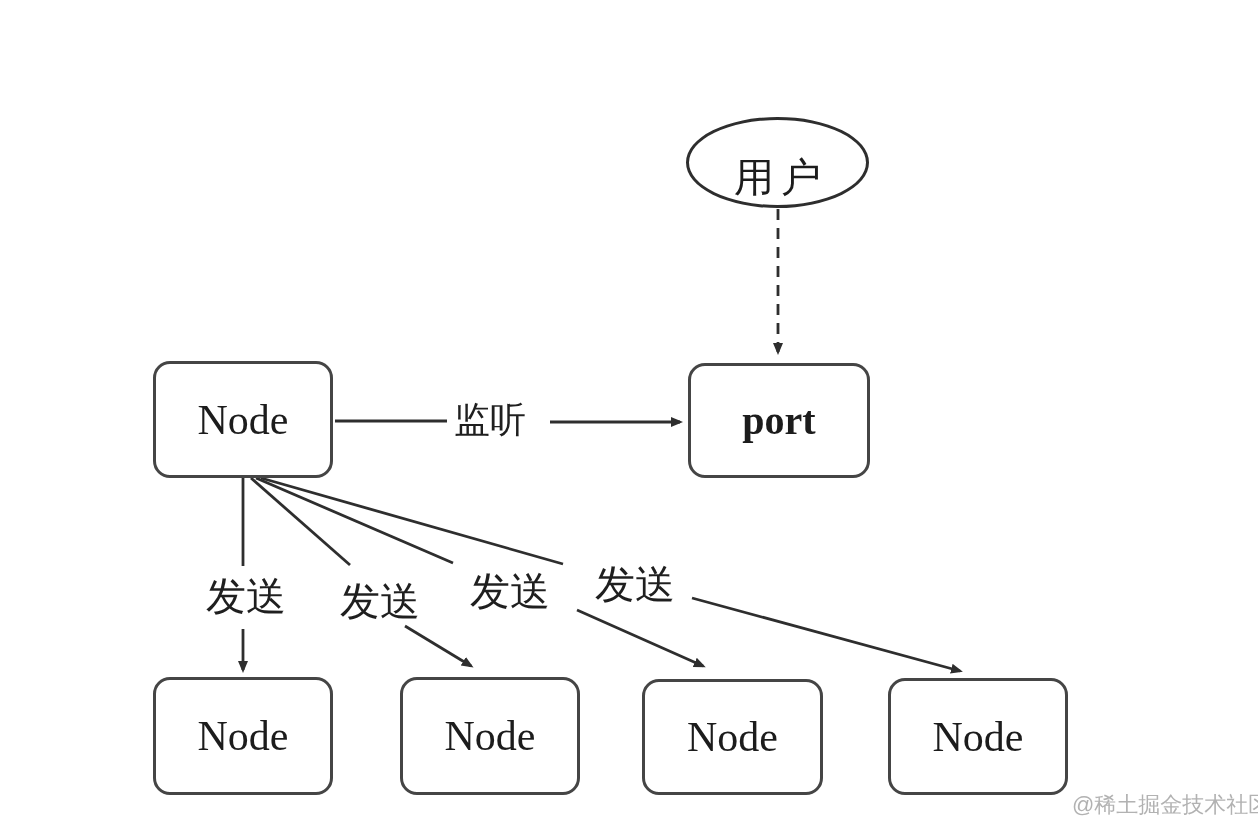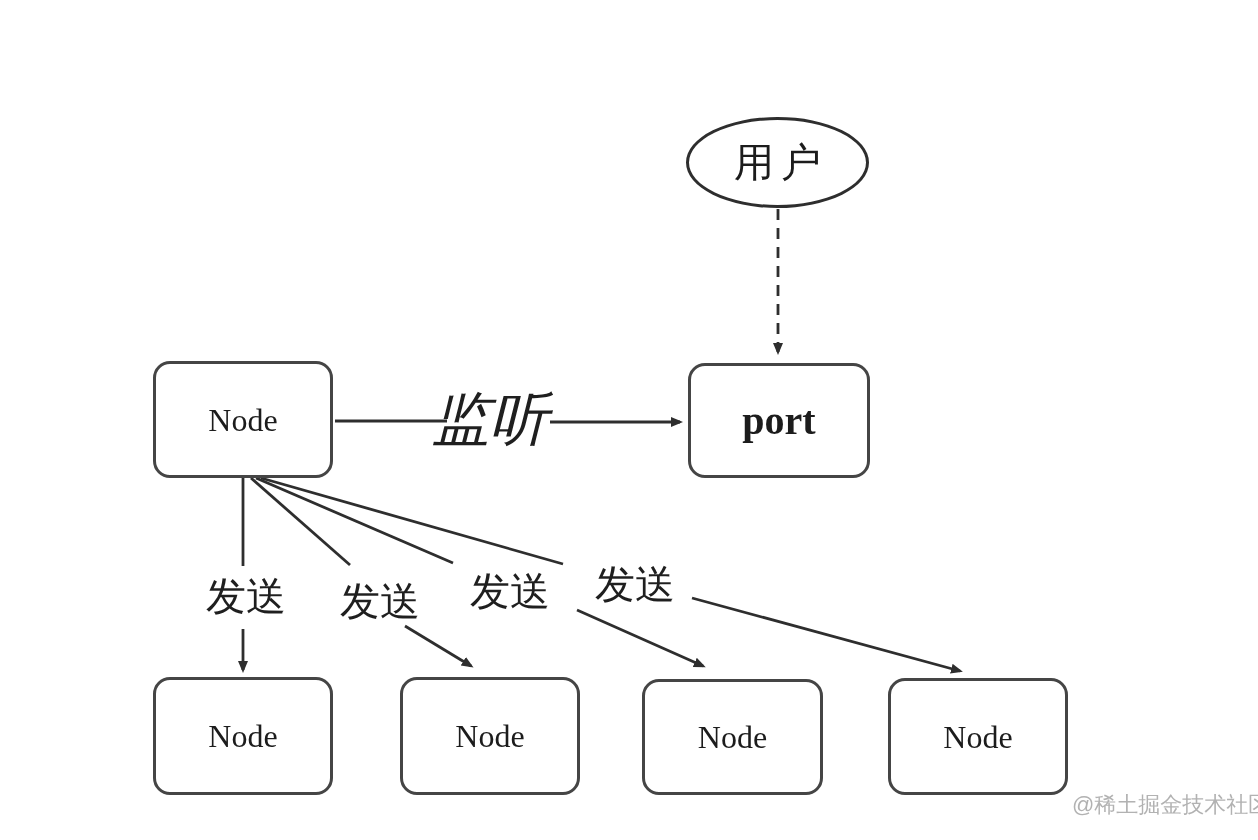--- a/index.html
+++ b/index.html
@@ -27,55 +27,54 @@
     position: absolute;
     box-sizing: border-box;
     border: 3px solid #454545;
     border-radius: 17px;
     background: #ffffff;
     display: flex;
     align-items: center;
     justify-content: center;
   }
   .box .box-label {
-    font-size: 32px;
+    font-size: 42px;
     line-height: 1;
     color: #1c1c1c;
   }
   .ellipse {
     position: absolute;
     box-sizing: border-box;
     left: 686px;
     top: 117px;
     width: 183px;
     height: 91px;
     border: 3px solid #2e2e2e;
     border-radius: 50%;
     background: #ffffff;
     display: flex;
-    align-items: center;
+    align-items: flex-end;
     justify-content: center;
   }
   .ellipse .box-label {
     font-size: 40px;
     letter-spacing: 7px;
     margin-left: 7px; 
     color: #1c1c1c;
   }
   .edge-label {
     position: absolute;
     transform: translate(-50%, -50%);
     font-size: 40px;
     line-height: 1;
     white-space: nowrap;
     color: #1f1f1f;
   }
   .edge-label.listen {
-    font-size: 58px;
-    font-style: italic;
+    font-size: 36px;
   }
   .watermark {
     position: absolute;
     left: 1072px;
     top: 793px;
     font-family: "Liberation Sans", sans-serif;
     font-size: 22px;
     line-height: 1.1;
     color: #b2b2b2;
     white-space: nowrap;

